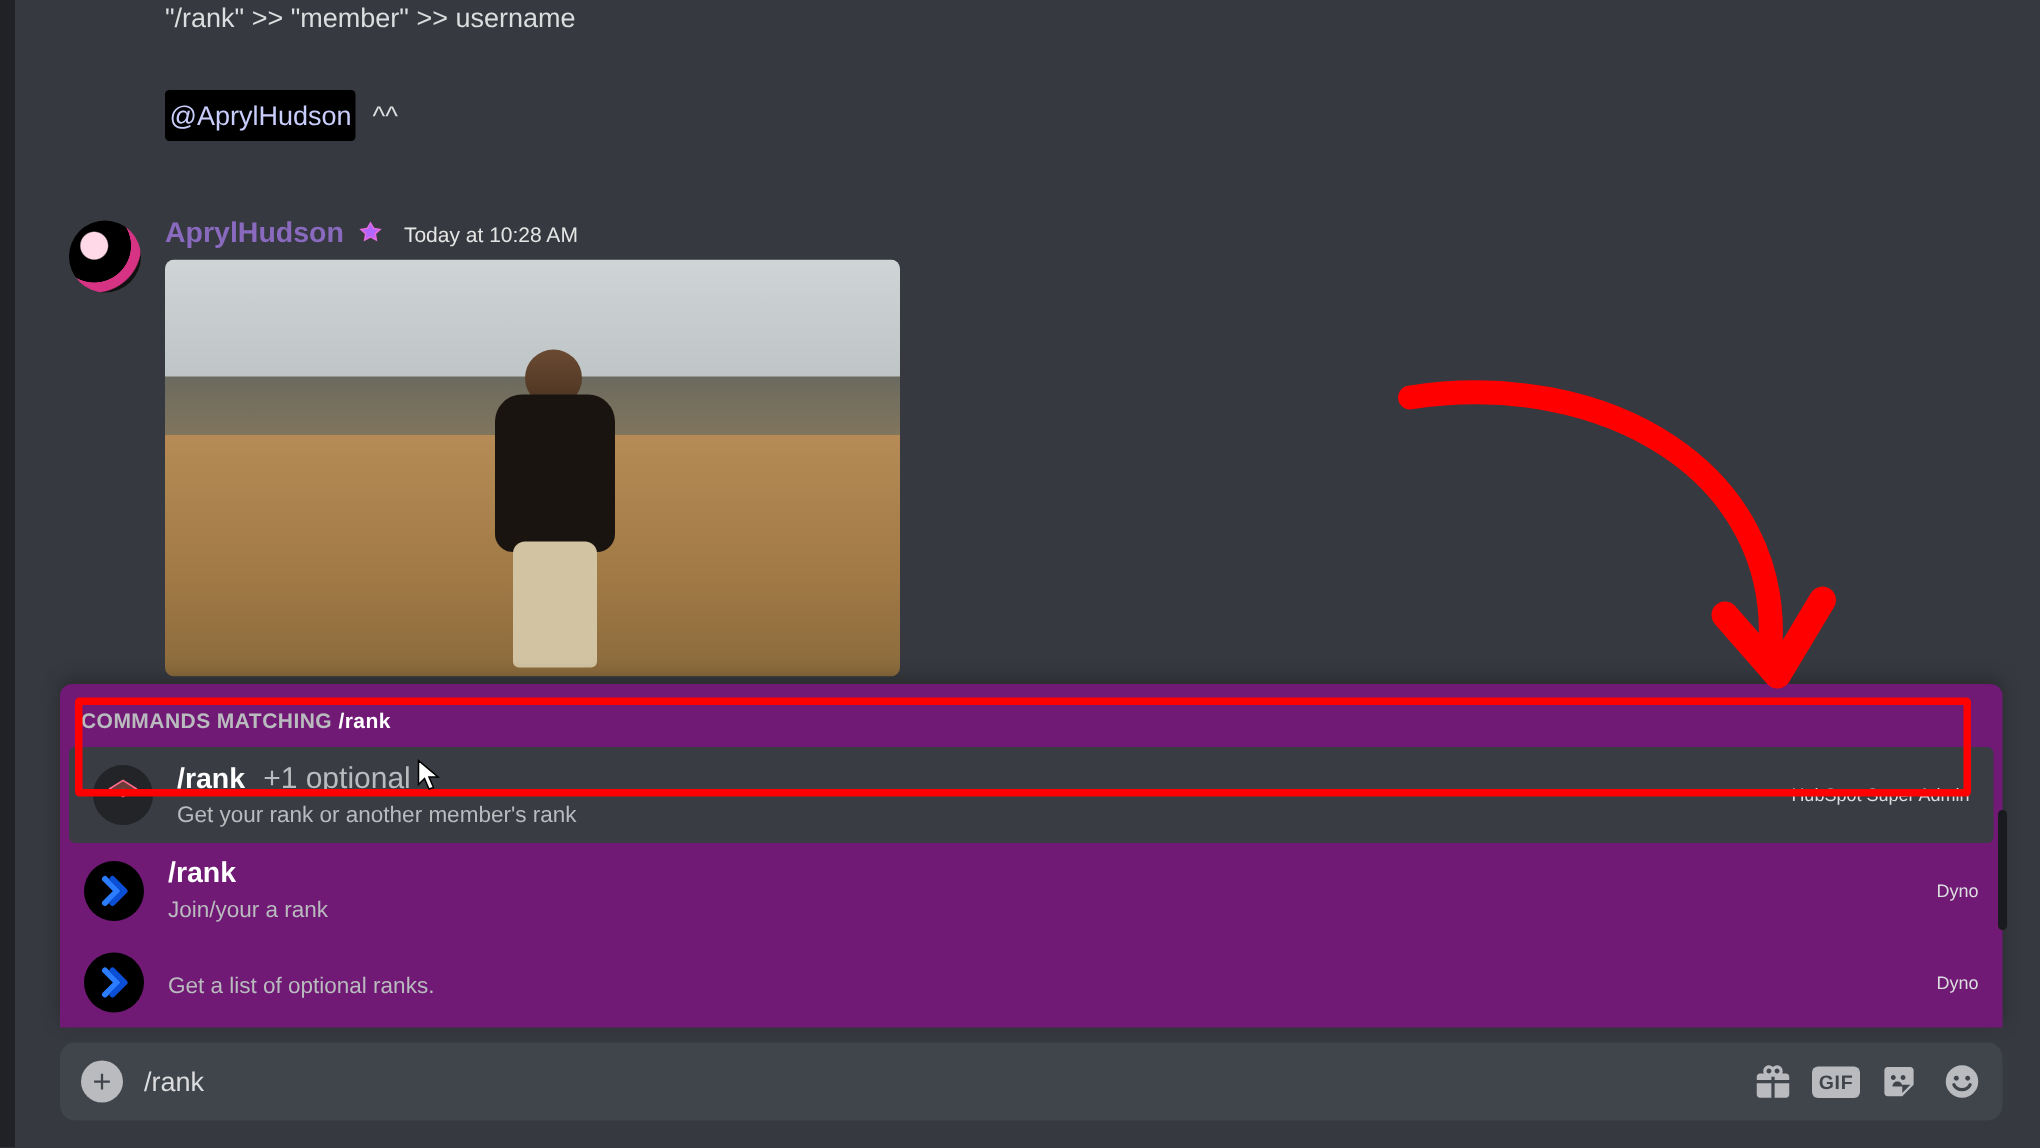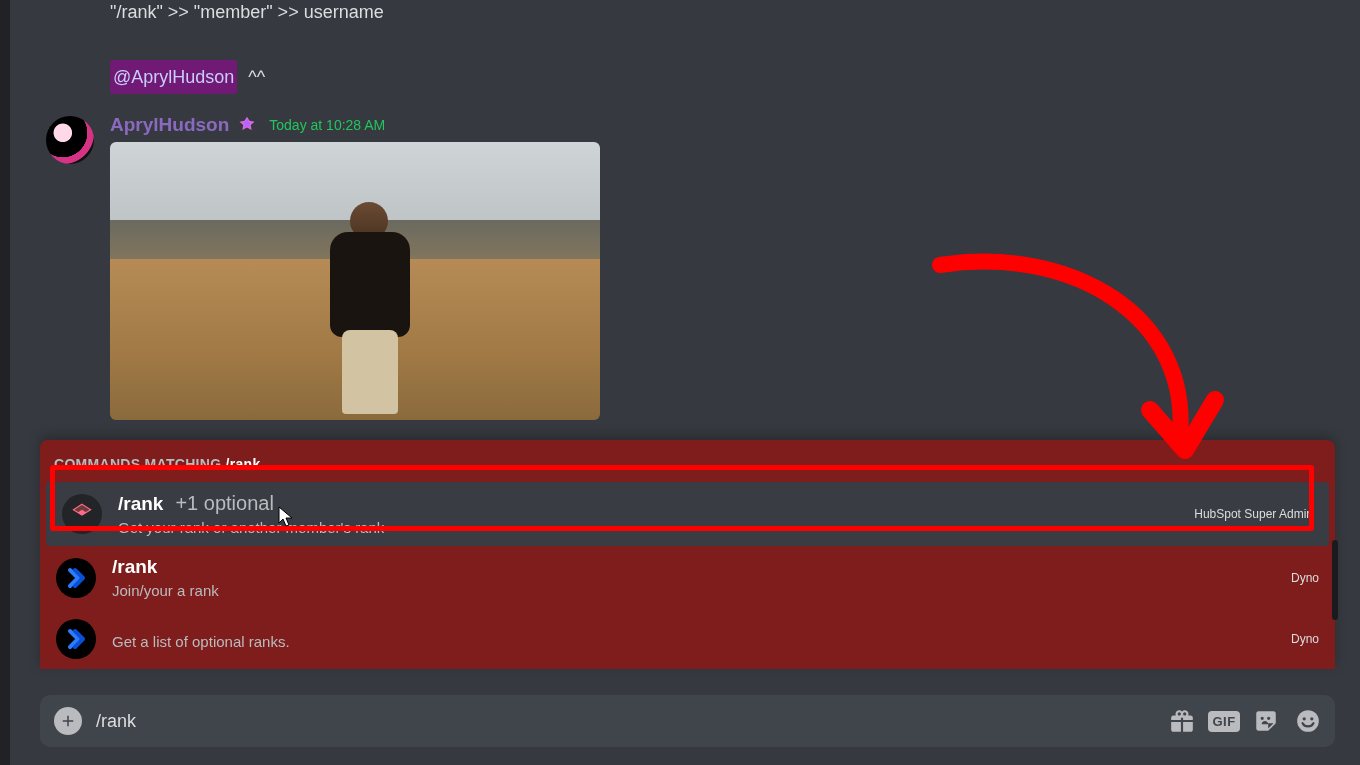--- a/index.html
+++ b/index.html
@@ -33,29 +33,29 @@
     font-size: 18px;
     color: #dcddde;
     line-height: 1.4;
   }
   .mention-row {
     margin-left: 70px;
     margin-top: 42px;
     font-size: 18px;
   }
   .mention {
-    background: #701a75;
+    background: #000000;
     color: #c9cdfb;
     border-radius: 3px;
     padding: 7px 3px;
     cursor: pointer;
   }
   .caret { color: #dcddde; margin-left: 6px; }
   .msg2 {
-    margin-top: 26px;
+    margin-top: 57px;
     position: relative;
   }
   .avatar {
     position: absolute;
     left: 6px;
     top: 2px;
     width: 48px; height: 48px;
     border-radius: 50%;
     background: radial-gradient(circle at 35% 35%, #ffd9e8 0 20%, #000 22% 55%, #d63384 56% 70%, #111 72% 100%);
   }
@@ -71,21 +71,21 @@
     font-size: 19px;
     cursor: pointer;
   }
   .booster-badge {
     width: 20px; height: 20px;
     display: inline-flex;
     align-items: center;
     justify-content: center;
   }
   .timestamp {
-    color: #22c55e;
+    color: #e5e5e5;
     font-size: 14px;
     margin-left: 4px;
   }
   .gif-embed {
     margin-left: 70px;
     margin-top: 6px;
     width: 490px;
     height: 278px;
     border-radius: 6px;
     overflow: hidden;
@@ -108,22 +108,22 @@
   .gif-torso { position:absolute; left:20px; top:30px; width:80px; height:105px;
     background: #1a1410; border-radius: 18px 18px 12px 12px; }
   .gif-legs { position:absolute; left:32px; top:128px; width:56px; height:84px;
     background: #d2c3a2; border-radius: 8px 8px 4px 4px; }
 
   
   .autocomplete {
     position: absolute;
     left: 40px;
     right: 25px;
-    bottom: 96px;
-    background: #7f1d1d;
+    bottom: 80px;
+    background: #701a75;
     border-radius: 8px 8px 0 0;
     padding-top: 10px;
     box-shadow: 0 -4px 12px rgba(0,0,0,.25);
   }
   .ac-header {
     padding: 6px 14px 10px 14px;
     font-size: 14px;
     color: #b9bbbe;
     text-transform: uppercase;
     font-weight: 700;

